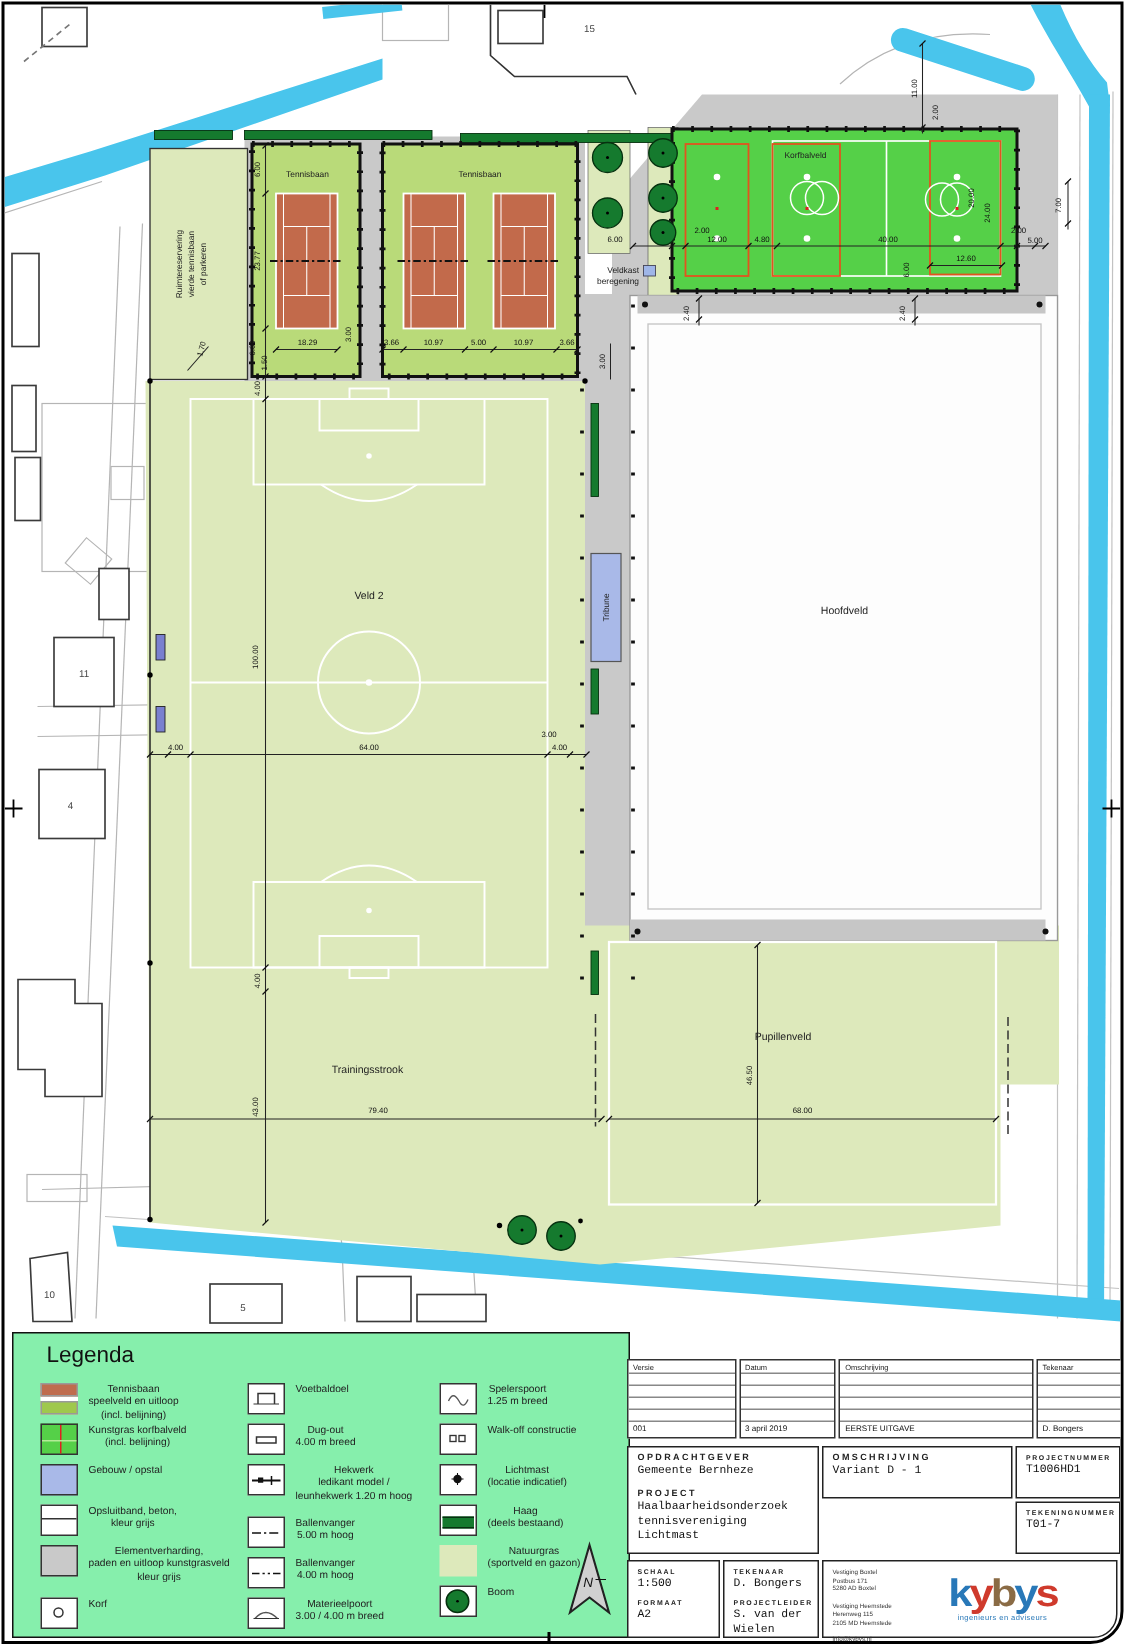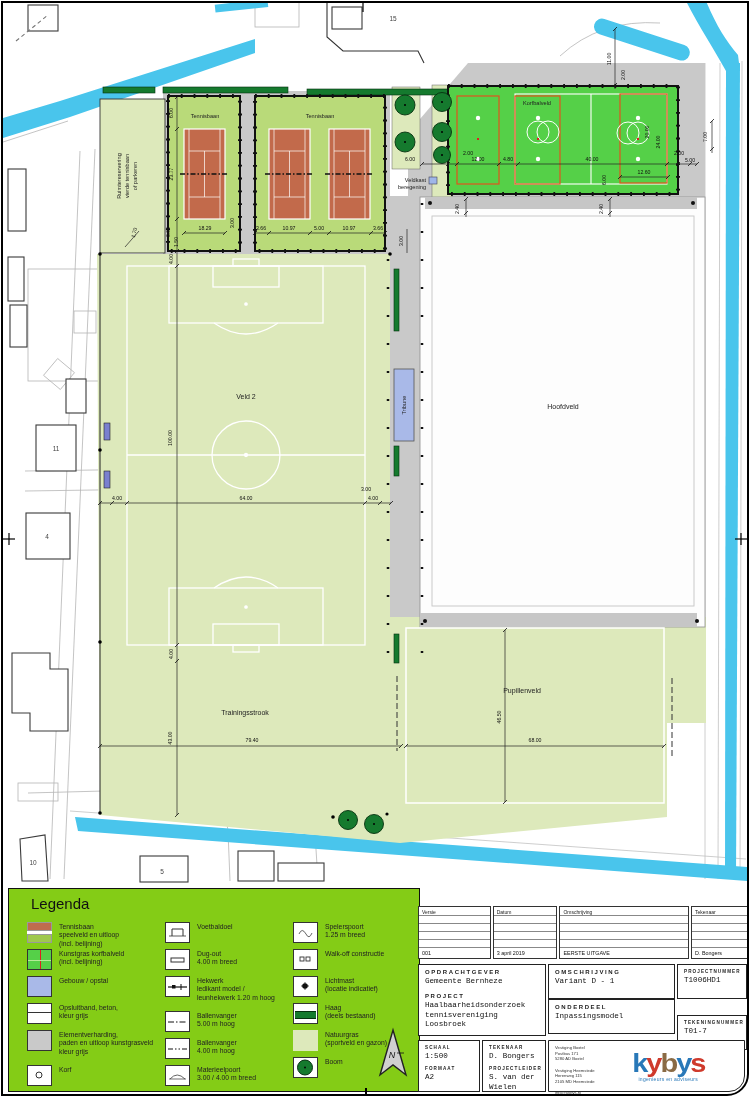--- a/index.html
+++ b/index.html
@@ -5,22 +5,22 @@
   html,body{margin:0;padding:0;background:#fff;}
   body{width:750px;height:1097px;position:relative;font-family:"Liberation Sans",sans-serif;}
   .sheet{position:absolute;left:1px;top:1px;width:744px;height:1091px;background:#fff;
          border:2.5px solid #000;border-bottom-right-radius:22px;overflow:hidden;}
   svg text{font-family:"Liberation Sans",sans-serif;}
   .dim{font-size:5.2px;fill:#111;}
   .lbl{font-size:7px;fill:#222;}
   .lbl-s{font-size:5.6px;fill:#222;}
   .pnum{font-size:6.5px;fill:#444;}
   
-  .legend{position:absolute;left:5px;top:885px;width:410px;height:202px;background:#84cc16;
-          border:1.6px solid #111;z-index:5;}
+  .legend{position:absolute;left:5px;top:885px;width:410px;height:202px;background:#86efac;
+          border:1.6px solid #111;z-index:5;text-align:center;}
   .legend-title{position:absolute;left:22px;top:6px;font-size:15px;color:#111;}
   .legend-cols{position:absolute;left:18px;top:33px;right:4px;bottom:2px;display:flex;}
   .lg-col{display:flex;flex-direction:column;}
   .lg-col1{width:138px;} .lg-col2{width:128px;} .lg-col3{width:122px;}
   .lg-item{display:flex;gap:7px;margin-bottom:5px;min-height:22px;align-items:flex-start;}
   .lg-label{font-size:6.8px;line-height:1.25;color:#222;white-space:pre-line;padding-top:1px;}
   .sw{width:25px;height:21px;flex:0 0 25px;box-sizing:border-box;position:relative;background:#fff;}
   .sw-border{border:0.9px solid #333;}
   .sw-tennis .a{position:absolute;left:0;top:0;width:100%;height:9px;background:#bf6c4e;border:0.6px solid #999;box-sizing:border-box;}
   .sw-tennis .b{position:absolute;left:0;bottom:0;width:100%;height:9px;background:#9fc84d;border:0.6px solid #999;box-sizing:border-box;}
@@ -578,33 +578,29 @@
       <div class="rev-val">D. Bongers</div>
     </div>
   </div>
 
   <div class="tb-main">
     <div class="tb-box" style="width:128px;height:72px">
       <div class="tb-label">OPDRACHTGEVER</div>
       <div class="tb-value">Gemeente Bernheze</div>
       <div class="tb-label" style="margin-top:7px">PROJECT</div>
       <div class="tb-value">Haalbaarheidsonderzoek
-tennisvereniging Loosbroek</div>
+tennisvereniging Lichtmast</div>
     </div>
     <div style="width:127px;display:flex;flex-direction:column;gap:0">
       <div class="tb-box" style="height:35px">
         <div class="tb-label">OMSCHRIJVING</div>
         <div class="tb-value">Variant D - 1</div>
       </div>
-      <div class="tb-box" style="height:35px">
-        <div class="tb-label">ONDERDEEL</div>
-        <div class="tb-value">Inpassingsmodel</div>
-      </div>
-    </div>
-    <div style="width:70px;display:flex;flex-direction:column;gap:16px">
+    </div>
+    <div style="width:70px;display:flex;flex-direction:column;gap:2px">
       <div class="tb-box" style="height:35px">
         <div class="tb-label sm">PROJECTNUMMER</div>
         <div class="tb-value">T1006HD1</div>
       </div>
       <div class="tb-box" style="height:35px">
         <div class="tb-label sm">TEKENINGNUMMER</div>
         <div class="tb-value">T01-7</div>
       </div>
     </div>
   </div>

